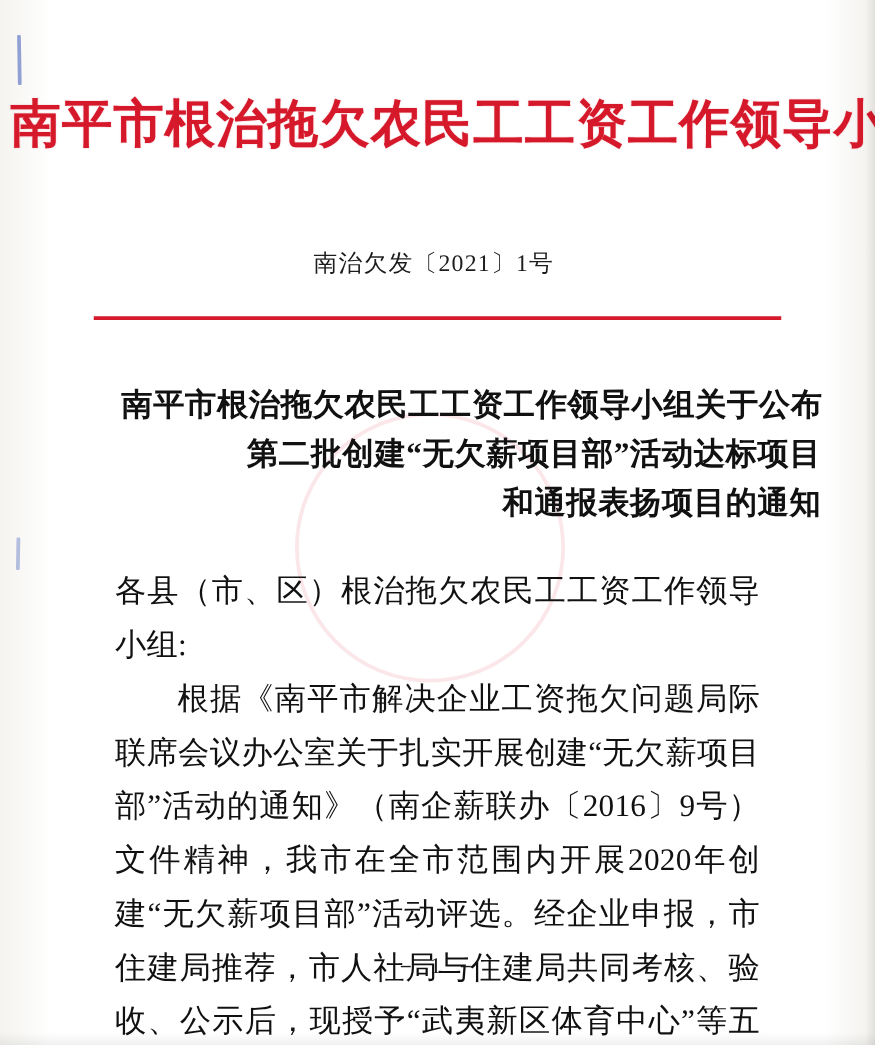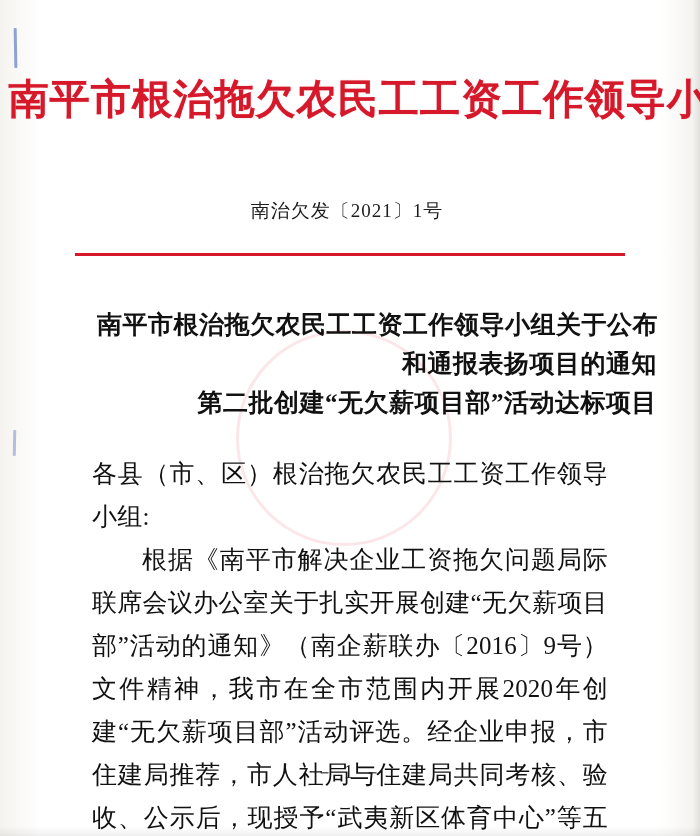--- a/index.html
+++ b/index.html
@@ -198,22 +198,22 @@
   <div id="doc-header">
     <span id="doc-header-title">南平市根治拖欠农民工工资工作领导小组文件</span>
   </div>
 
   <div id="doc-number">南治欠发〔2021〕1号</div>
 
   <div id="red-rule"></div>
 
   <div id="doc-title">
     <span class="title-line">南平市根治拖欠农民工工资工作领导小组关于公布</span>
+    <span class="title-line">第二批创建“无欠薪项目部”活动达标项目</span>
     <span class="title-line">和通报表扬项目的通知</span>
-    <span class="title-line">第二批创建“无欠薪项目部”活动达标项目</span>
   </div>
 
   <div id="doc-body">
     <span class="salutation">各县（市、区）根治拖欠农民工工资工作领导小组:</span>
     <span class="para">根据《南平市解决企业工资拖欠问题局际联席会议办公室关于扎实开展创建“无欠薪项目部”活动的通知》（南企薪联办〔2016〕9号）文件精神，我市在全市范围内开展2020年创建“无欠薪项目部”活动评选。经企业申报，市住建局推荐，市人社局与住建局共同考核、验收、公示后，现授予“武夷新区体育中心”等五个项目‘“无欠薪项目部’活动达标项目”称号，同时对“城关嘉苑”等3个刚开工或接近</span>
   </div>
 
   <div id="page-number">－ 1 －</div>
 
   <div id="scan-edge"></div>

